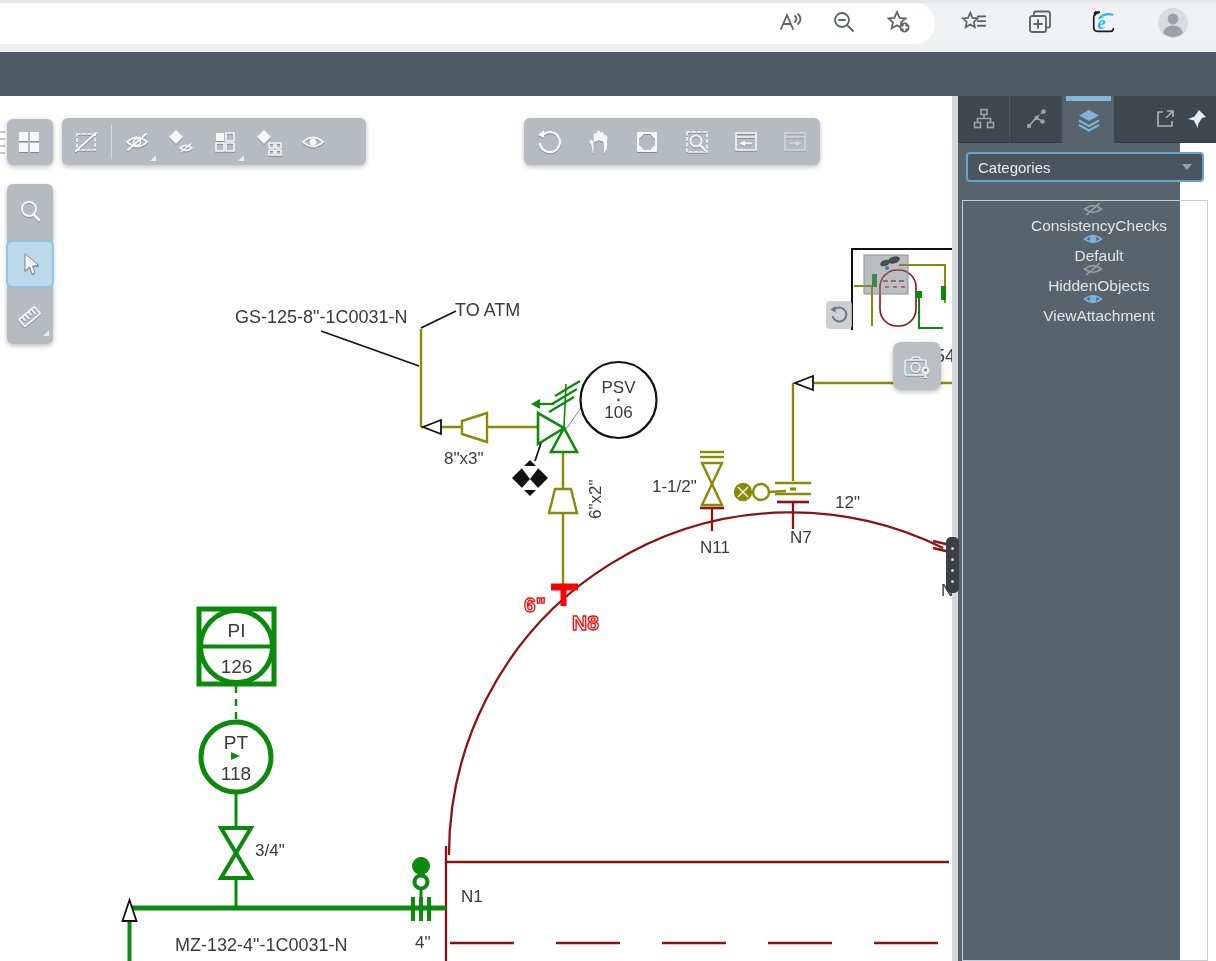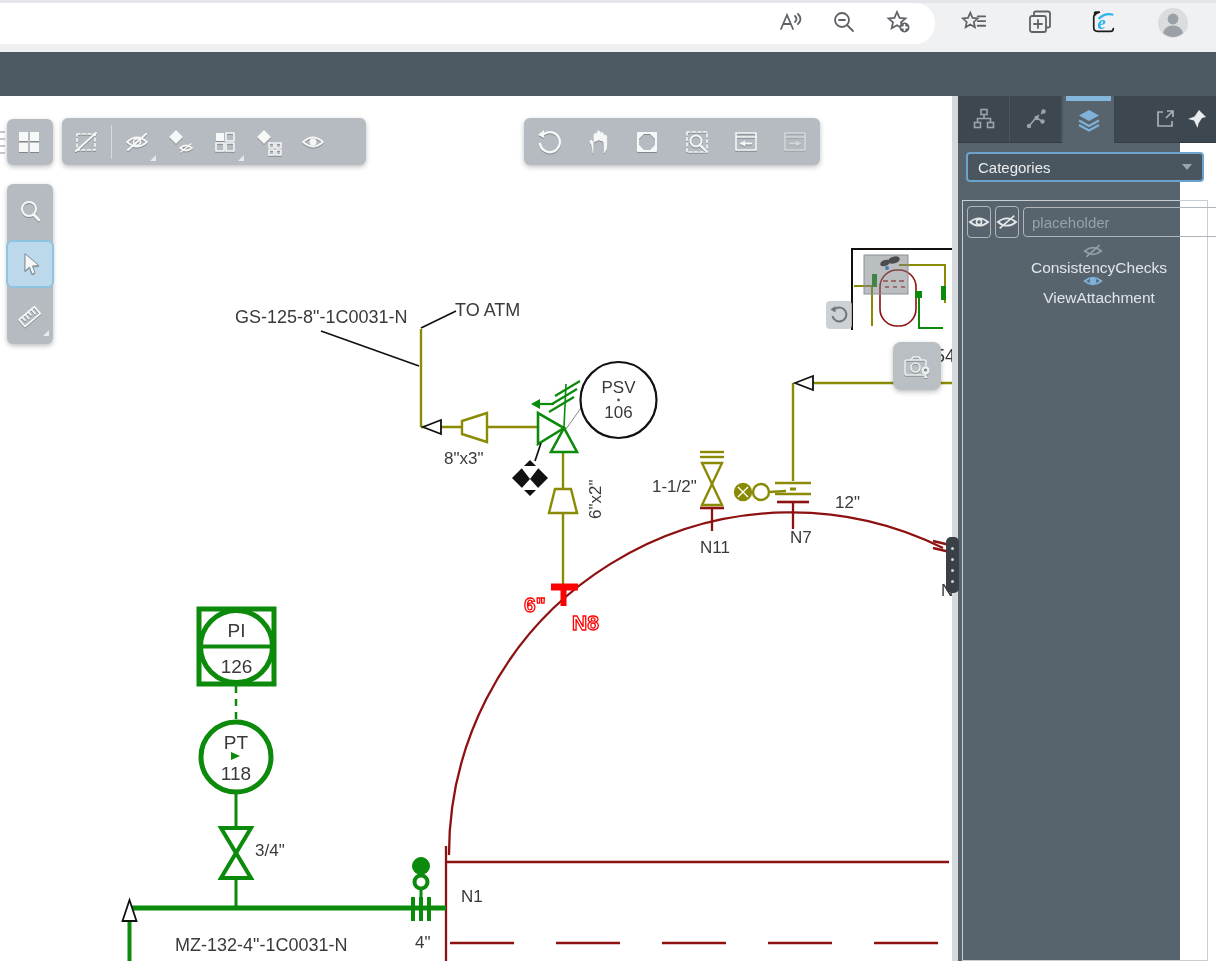--- a/index.html
+++ b/index.html
@@ -483,54 +483,54 @@
         </div>
       </div>
     </div>
 
     <div class="cat-select">
       <span>Categories</span>
       <span class="dd"></span>
     </div>
 
     <div class="list-box">
-      <div class="list-head">
-        <div class="eye-btn">
-          <svg width="22" height="18" viewBox="0 0 24 18">
-              <path d="M2 9 Q12 1 22 9 Q12 17 2 9 Z"></path>
-              <circle cx="12" cy="9" r="2.8"></circle>
-            </svg>
-        </div>
-        <div class="eye-btn">
-          <svg width="22" height="18" viewBox="0 0 24 18">
-              <path d="M2 9 Q12 1 22 9 Q12 17 2 9 Z"></path>
-              <line x1="4" y1="16" x2="20" y2="2"></line>
-            </svg>
-        </div>
-        <div class="search-wrap">
-          <input type="text" placeholder="placeholder" style="">
-
-        </div>
-      </div>
       <div>
           <div class="layer-row">
             <span class="layer-eye">
               <svg width="20" height="16" viewBox="0 0 24 18" style="stroke:#959fa6;fill:none;stroke-width:2">
                 <path d="M2 9 Q12 1 22 9 Q12 17 2 9 Z"></path>
                 <line x1="4" y1="16" x2="20" y2="2"></line>
               </svg>
             </span>
             <span class="layer-label">ConsistencyChecks</span>
           </div>
           <div class="layer-row">
             <span class="layer-eye">
               <svg width="20" height="16" viewBox="0 0 24 18" style="stroke:#7fb2d9;fill:none;stroke-width:2">
                 <path d="M2 9 Q12 1 22 9 Q12 17 2 9 Z"></path>
                 <circle cx="12" cy="9" r="3" fill="#7fb2d9"></circle>
               </svg>
             </span>
+            <span class="layer-label">Default</span>
+          </div>
+          <div class="layer-row">
+            <span class="layer-eye">
+              <svg width="20" height="16" viewBox="0 0 24 18" style="stroke:#959fa6;fill:none;stroke-width:2">
+                <path d="M2 9 Q12 1 22 9 Q12 17 2 9 Z"></path>
+                <line x1="4" y1="16" x2="20" y2="2"></line>
+              </svg>
+            </span>
+            <span class="layer-label">HiddenObjects</span>
+          </div>
+          <div class="layer-row">
+            <span class="layer-eye">
+              <svg width="20" height="16" viewBox="0 0 24 18" style="stroke:#7fb2d9;fill:none;stroke-width:2">
+                <path d="M2 9 Q12 1 22 9 Q12 17 2 9 Z"></path>
+                <circle cx="12" cy="9" r="3" fill="#7fb2d9"></circle>
+              </svg>
+            </span>
             <span class="layer-label">ViewAttachment</span>
           </div>
         </div>
     </div>
   </div>
 
 </div>
 
 </body></html>

